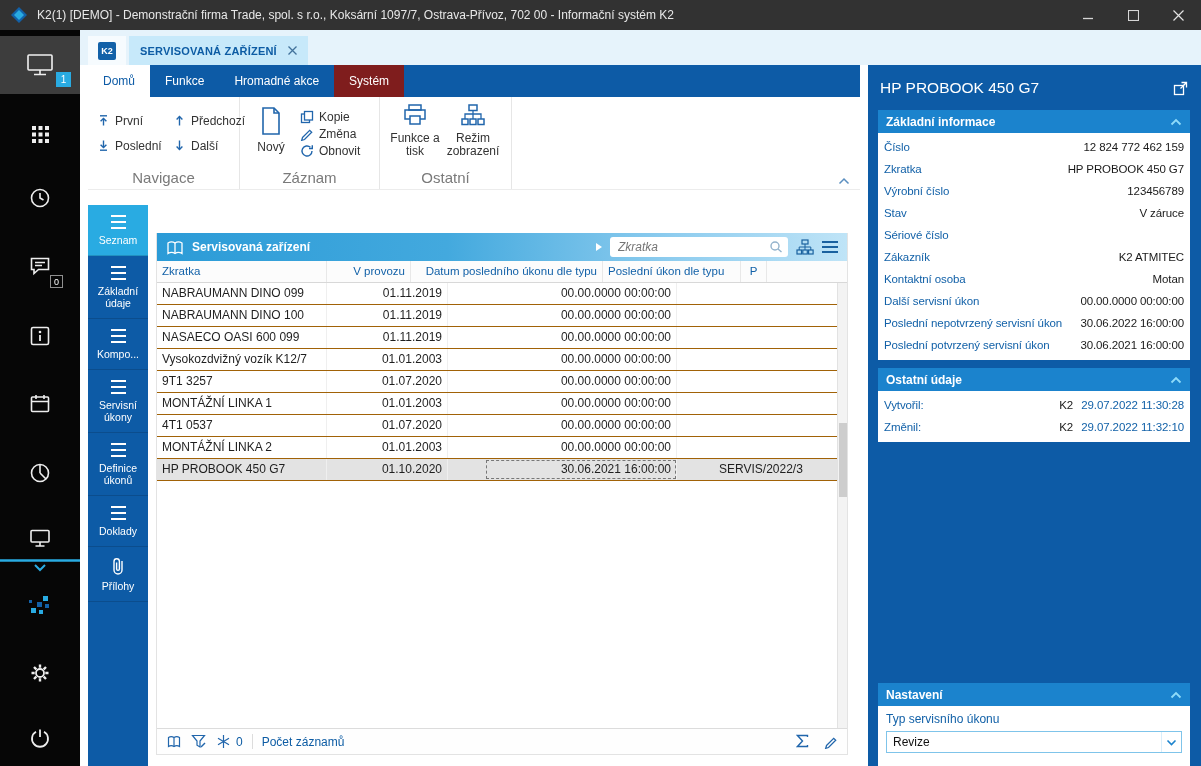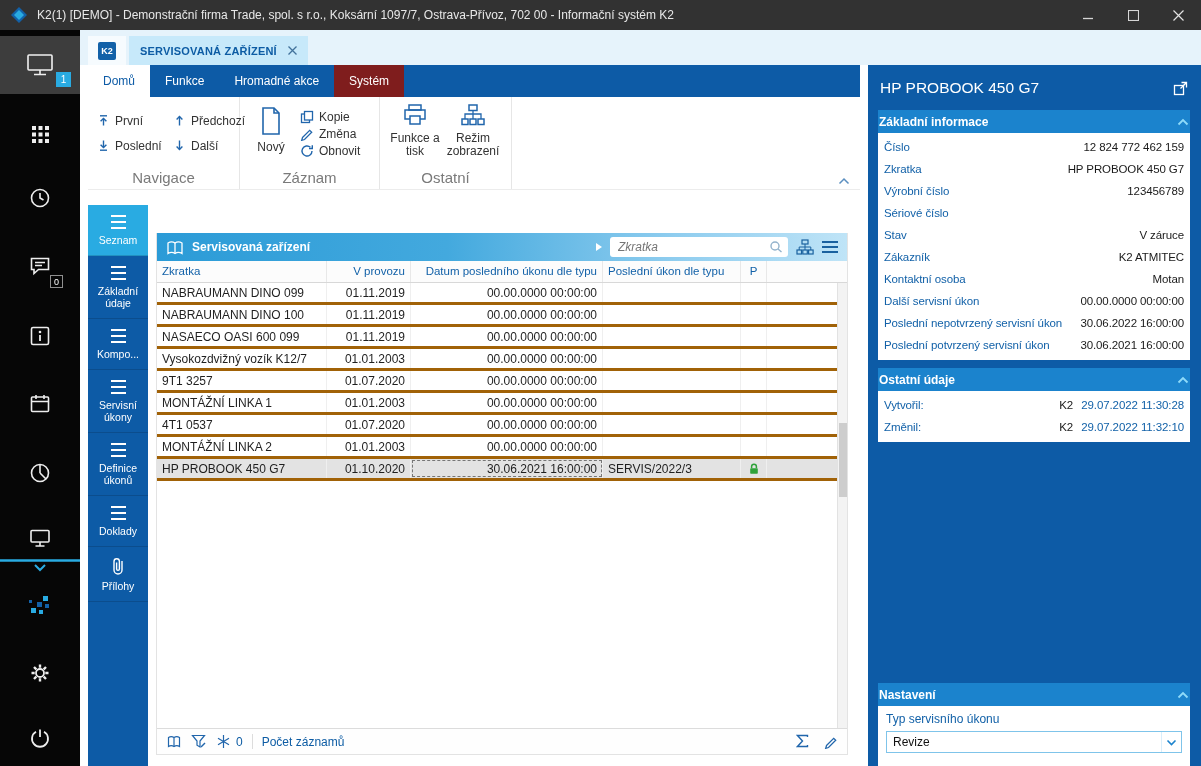--- a/index.html
+++ b/index.html
@@ -62,42 +62,42 @@
   .tp-search { position:relative; width:178px; height:20px; }
   .tp-search input { width:100%; height:100%; border:none; border-radius:3px; padding:0 24px 0 8px; font-size:12px; font-style:italic; color:#777; outline:none; }
   .tp-search svg { position:absolute; right:5px; top:3px; }
   .burger-blue { width:16px; height:12px; background:repeating-linear-gradient(to bottom,#19619f 0 2px,transparent 2px 5px); }
 
   .t-head { height:22px; flex:0 0 22px; display:grid; grid-template-columns:170px 84px 192px 138px 26px 1fr; background:#fcfcfc; border-bottom:1px solid #d8d8d8; padding-right:10px; }
   .th { font-size:11.5px; color:#1261a8; line-height:21px; padding:0 5px; border-right:1px solid #e8e8e8; white-space:nowrap; overflow:hidden; }
   .th.r { text-align:right; } .th.c { text-align:center; } .th:last-child { border-right:none; }
 
   .tp-rows { flex:1; position:relative; overflow:hidden; }
-  .t-row { height:22px; display:grid; grid-template-columns:170px 84px 192px 138px 26px 1fr; border-bottom:3px solid #a16207; margin-right:10px; }
+  .t-row { height:22px; display:grid; grid-template-columns:170px 84px 192px 138px 26px 1fr; border-bottom:1px solid #a16207; margin-right:10px;gap:37px; }
   .tc { font-size:12px; color:#1f1f1f; line-height:21px; padding:0 5px; border-right:1px solid #efefef; white-space:nowrap; overflow:hidden; }
   .tc:last-child { border-right:none; }
   .tc.r { text-align:right; } .tc.c { display:flex; align-items:center; justify-content:center; padding:0; }
   .t-row.selected { background:#e3e3e3; }
   .t-row.selected .tc-datum { outline:1px dashed #777; outline-offset:-2px; }
   .lock-icon { display:none; }
 
   .vscroll { position:absolute; right:0; top:0; bottom:0; width:10px; background:#f3f3f3; border-left:1px solid #e2e2e2; }
   .vthumb { position:absolute; left:1px; width:8px; top:140px; height:74px; background:#cdcdcd; }
 
   .t-footer { height:26px; flex:0 0 26px; border-top:1px solid #dcdcdc; display:flex; align-items:center; gap:9px; padding:0 9px; background:#fefefe; }
   .tf-count { color:#0d5ca4; font-size:12px; }
   .tf-zero { color:#0d5ca4; font-size:12px; margin-left:-4px; }
   .tf-div { width:1px; height:15px; background:#dcdcdc; }
   .tf-right { margin-left:auto; display:flex; align-items:center; gap:15px; }
 
   
   .rightpanel { position:absolute; left:868px; top:65px; width:333px; height:701px; background:#0d5ba6; display:flex; flex-direction:column; padding:0 11px 0 10px; }
   .rp-title { display:flex; align-items:center; margin:14px 2px 13px 2px; }
   .rp-title-text { flex:1; color:#fff; font-size:15.5px; white-space:nowrap; overflow:hidden; }
-  .sec-head { height:23px; flex:0 0 23px; background:#1b83cd; display:flex; align-items:center; padding:0 1px; }
+  .sec-head { height:23px; flex:0 0 23px; background:#1b83cd; display:flex; align-items:center; padding:0 8px; }
   .sec-title { flex:1; color:#fff; font-size:12px; font-weight:bold; }
   .sec-body { background:#fff; padding:3px 0 4px; }
   .f-row { height:22px; display:flex; align-items:center; padding:0 6px; font-size:11.5px; letter-spacing:-.1px; }
   .f-label { flex:1; color:#1261a8; white-space:nowrap; overflow:hidden; cursor:default; }
   .f-val { white-space:nowrap; }
   .f-black { color:#1a1a1a;text-align:right; }
   .f-blue { color:#1261a8; margin-left:5px; }
   .sec-gap { height:8px; flex:0 0 8px; }
   .rp-spacer { flex:1; }
   .settings-body { background:#fff; padding:5px 8px 8px; flex:1 0 auto; max-height:60px; }
@@ -662,30 +662,30 @@
     </span>
   </div>
       <div class="f-row">
     <span class="f-label">Výrobní číslo</span>
     <span class="f-val">
       <span class="f-black">123456789</span>
       
     </span>
   </div>
       <div class="f-row">
+    <span class="f-label">Stav</span>
+    <span class="f-val">
+      <span class="f-black">V záruce</span>
+      
+    </span>
+  </div>
+      <div class="f-row">
     <span class="f-label">Sériové číslo</span>
     <span class="f-val">
       <span class="f-black"></span>
-      
-    </span>
-  </div>
-      <div class="f-row">
-    <span class="f-label">Stav</span>
-    <span class="f-val">
-      <span class="f-black">V záruce</span>
       
     </span>
   </div>
       <div class="f-row">
     <span class="f-label">Zákazník</span>
     <span class="f-val">
       <span class="f-black">K2 ATMITEC</span>
       
     </span>
   </div>

